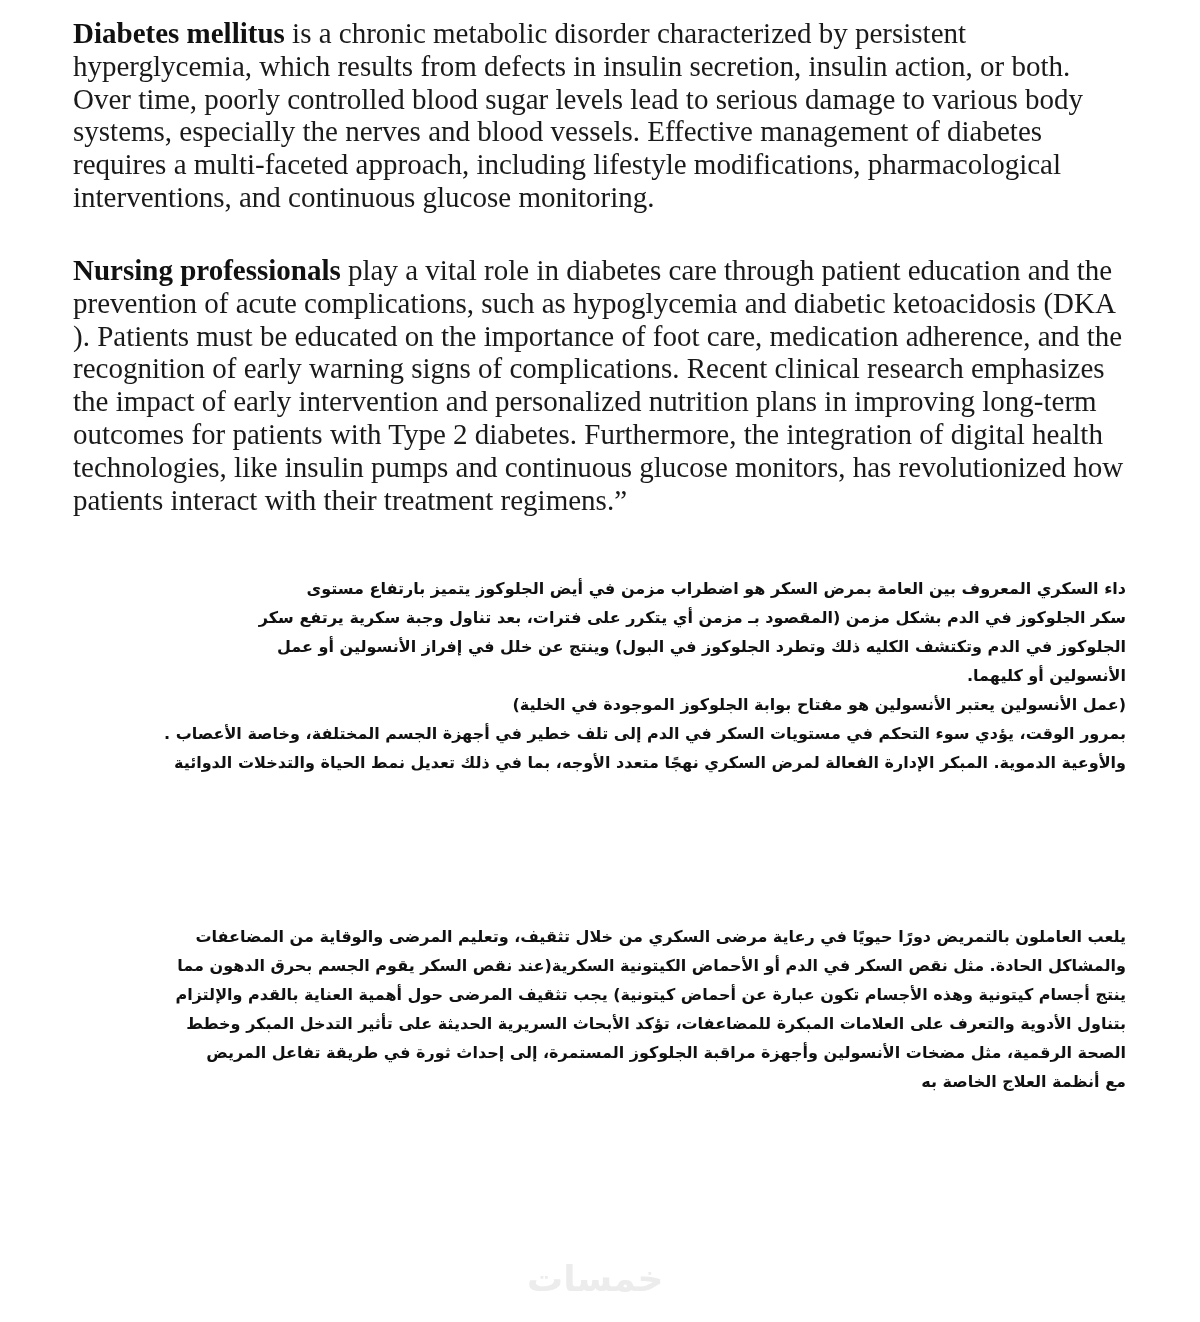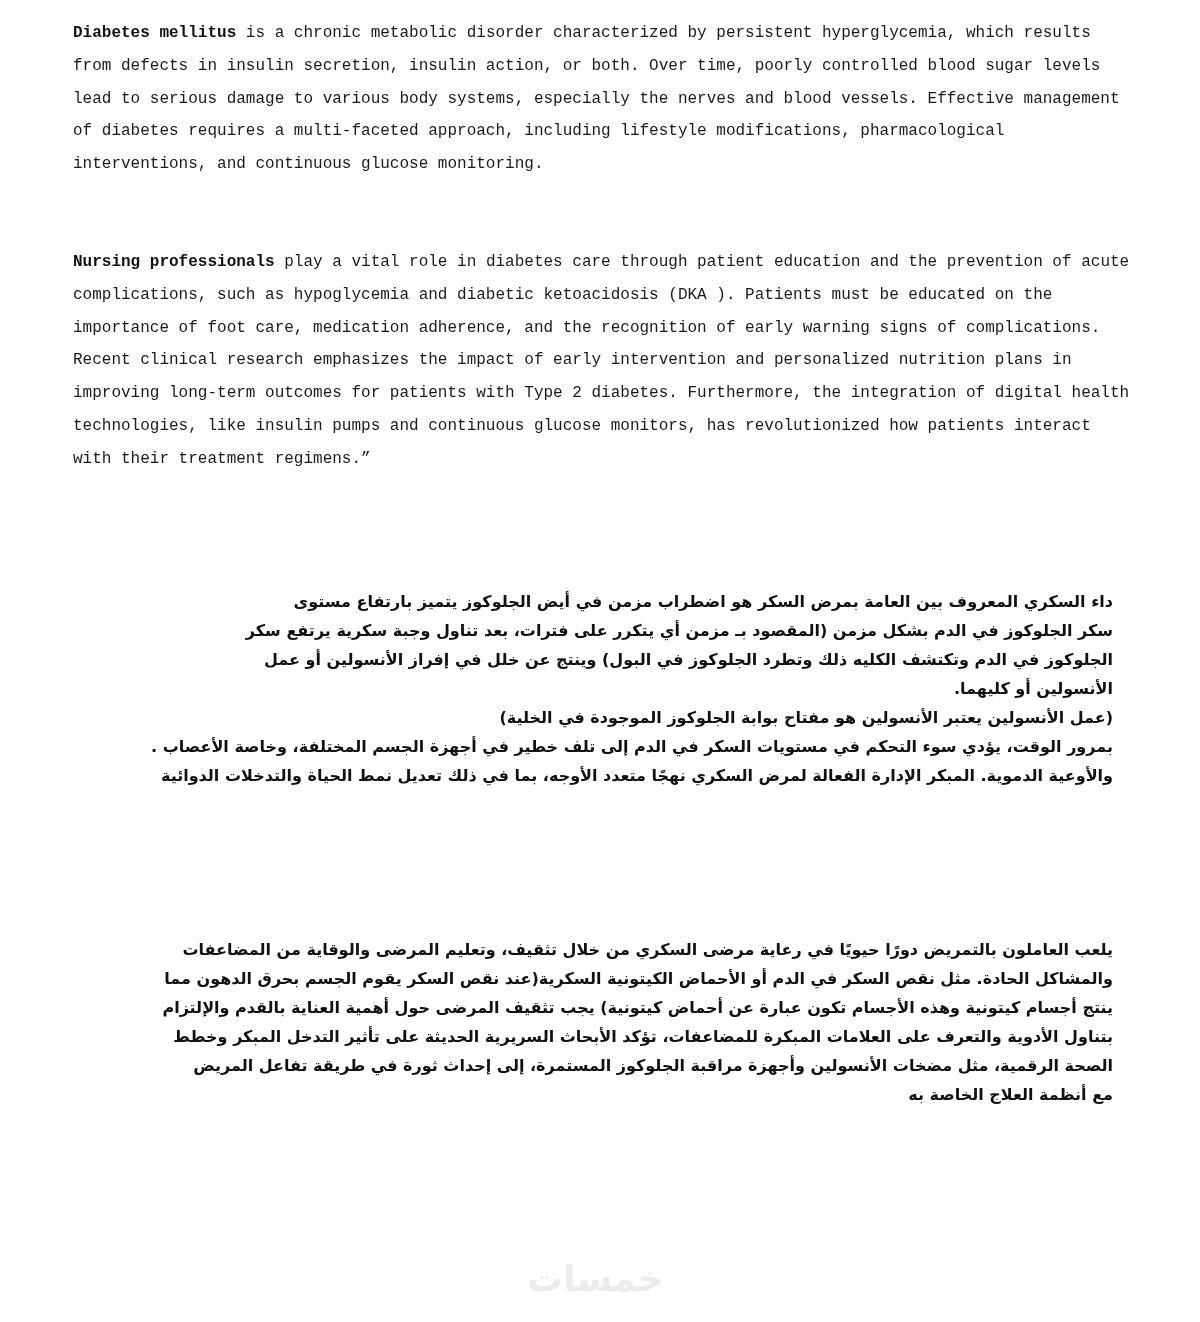--- a/index.html
+++ b/index.html
@@ -1,30 +1,30 @@
 <!DOCTYPE html>
 <html><head>
   <meta charset="utf-8">
   <style>
     html, body { margin: 0; padding: 0; background: #ffffff; }
     body { width: 1200px; height: 1322px; position: relative; overflow: hidden; color: #000; }
     .page { position: absolute; left: 0; top: 0; width: 1200px; height: 1322px; }
     .en {
       position: absolute; left: 73px; width: 1060px;
-      font-family: Liberation Mono, monospace;
-      font-size: 16px; line-height: 32.8px; color: #1a1a1a;
+      font-family: Liberation Serif, serif;
+      font-size: 29px; line-height: 32.8px; color: #1a1a1a;
       margin: 0;
     }
     .en b { font-weight: bold; color: #111; }
     #en-p1 { top: 17px; }
-    #en-p2 { top: 246px; }
+    #en-p2 { top: 254px; }
     .ar {
       position: absolute; direction: rtl; text-align: right;
       font-family: "DejaVu Sans", sans-serif;
-      font-size: 16px; color: #111; margin: 17px;
+      font-size: 16px; color: #111; margin: 4px;
     }
     .ar .line { display: block; white-space: nowrap; height: 29px; line-height: 29px; }
     .ar .b { font-weight: bold; }
     .ar .r { font-weight: bold; text-align: right; }
     #ar-p1 { top: 570px; right: 70px; width: 1000px; }
     #ar-p2 { top: 918px; right: 70px; width: 1000px; }
     .watermark {
       position: absolute; left: 527px; top: 1258px;
       font-family: "DejaVu Sans", sans-serif; font-size: 36px; font-weight: bold;
       color: #ececec; direction: rtl; letter-spacing: 1px;

